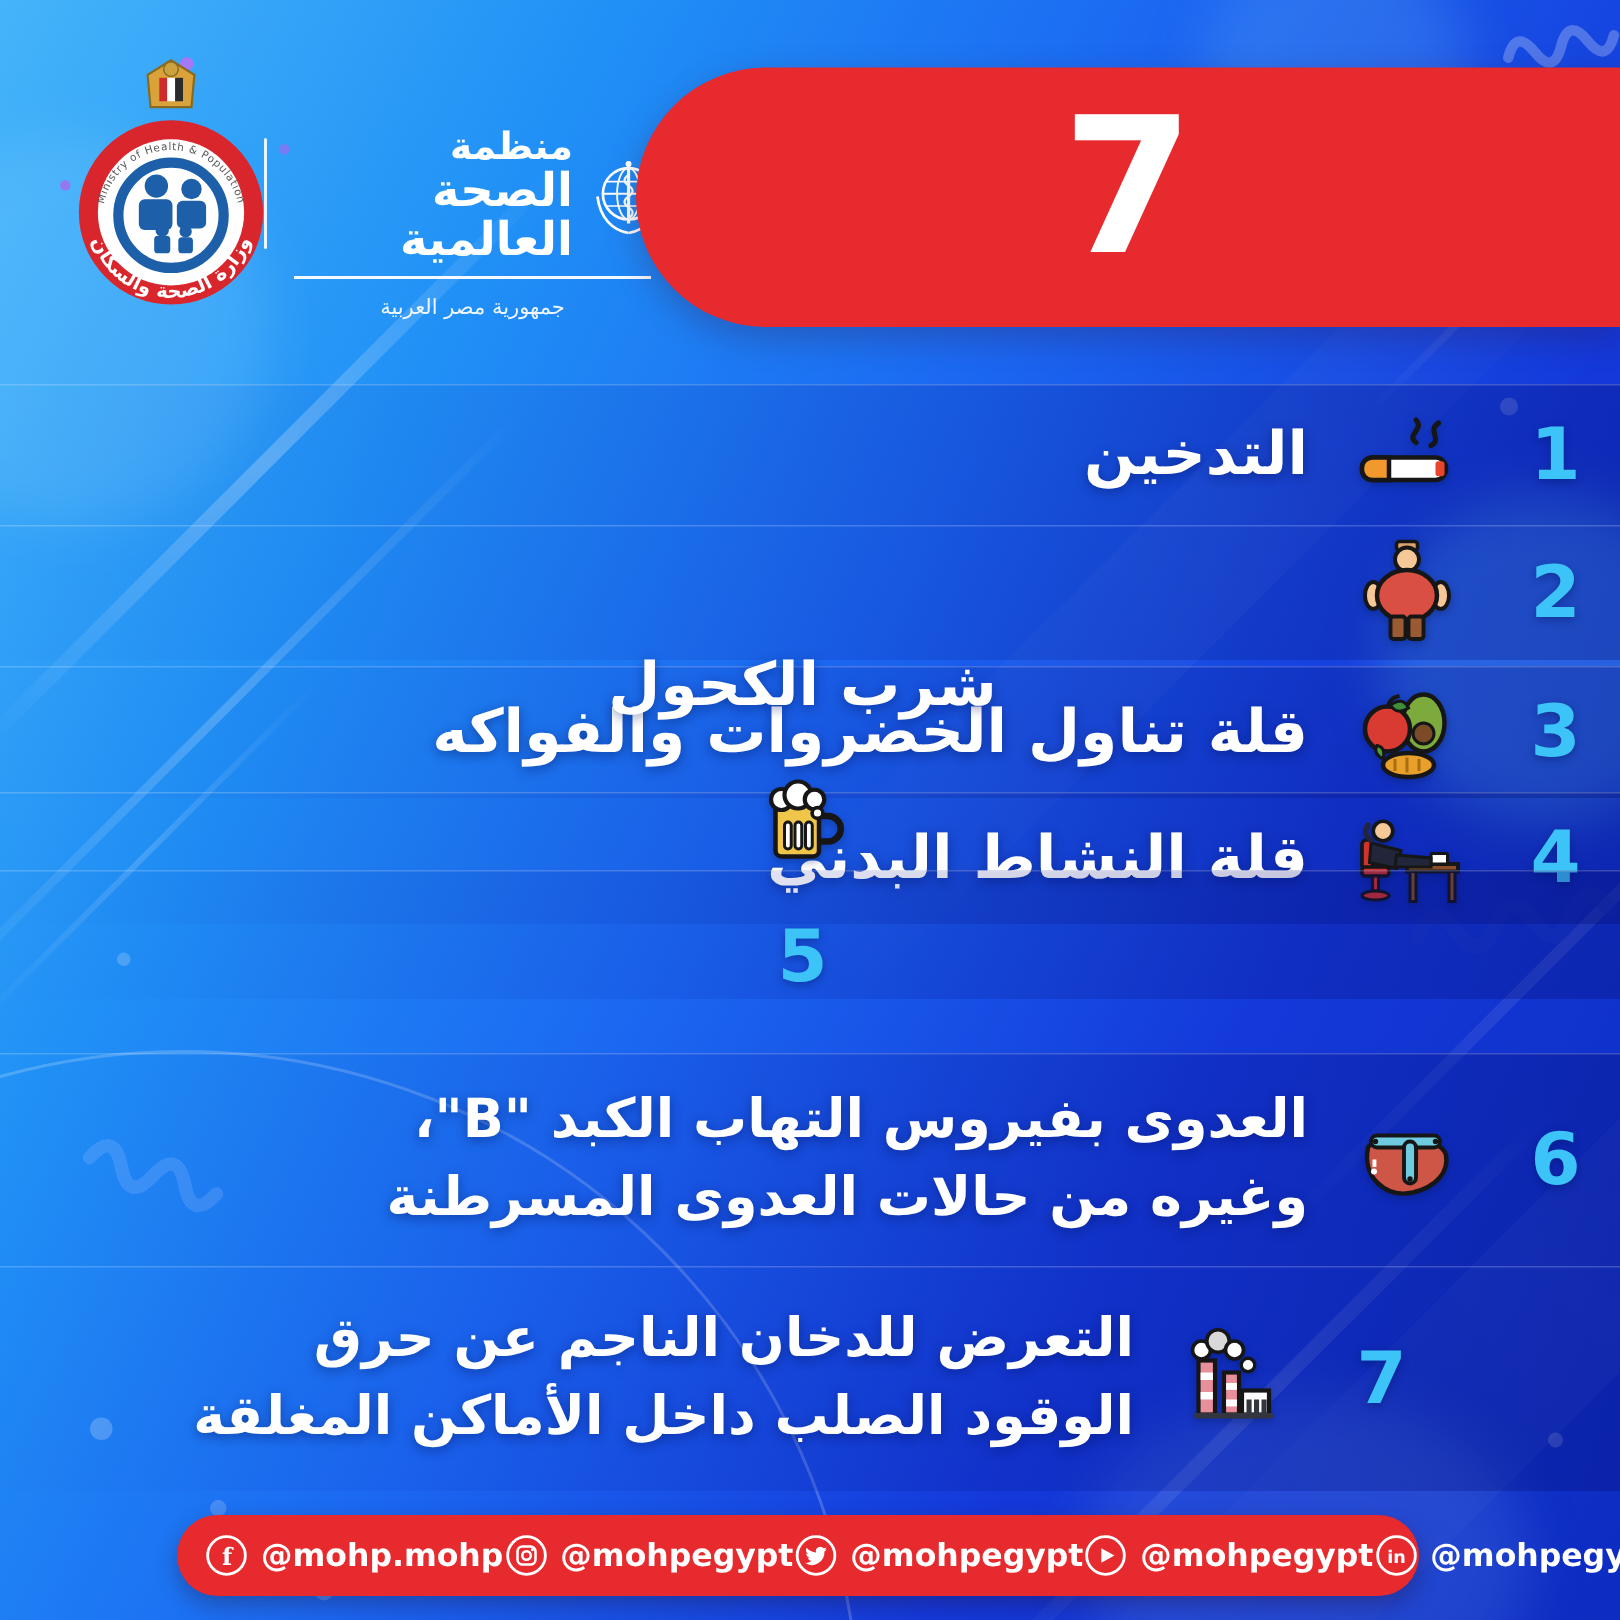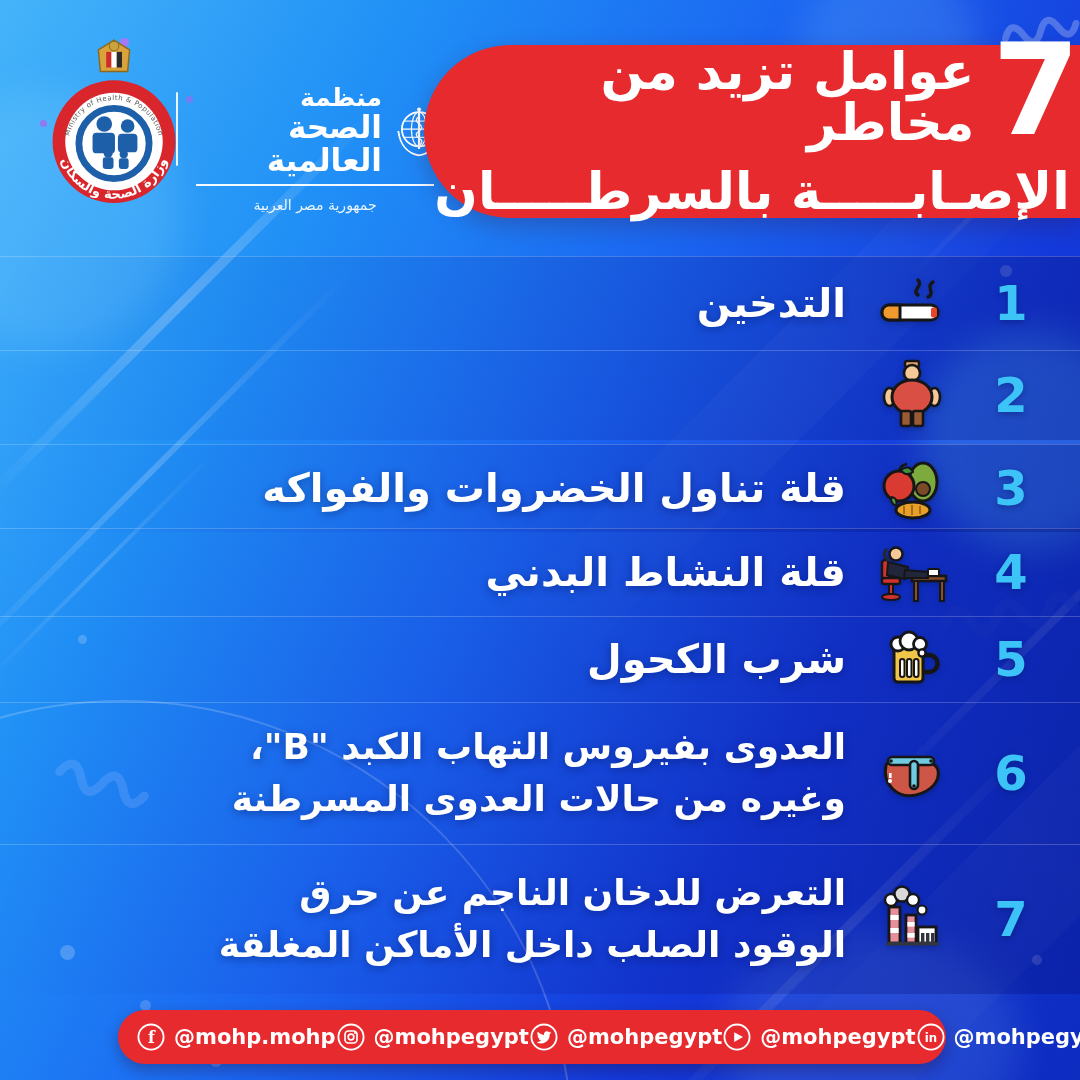--- a/index.html
+++ b/index.html
@@ -24,36 +24,36 @@
   .who-underline{margin-top:6px;height:2px;background:rgba(255,255,255,.95);width:238px;}
   .who-sub{margin-top:11px;font-size:14px;letter-spacing:2px;text-align:center;direction:rtl;color:rgba(255,255,255,.92);width:238px;}
   .banner{position:absolute;right:0;top:45px;width:656px;height:173px;background:#e62a2e;
     border-radius:88px 0 0 88px;display:flex;flex-direction:column;justify-content:center;align-items:center;
     color:#fff;box-shadow:0 8px 22px rgba(60,10,40,.25);}
   .banner-l1{direction:rtl;display:flex;align-items:center;gap:18px;font-size:51px;font-weight:bold;line-height:1;}
   .big7{font-size:126px;font-weight:bold;line-height:.72;position:relative;top:-6px;}
   .banner-l2{direction:rtl;font-size:51px;font-weight:bold;line-height:1;margin-top:18px;}
   
   .row{position:absolute;left:0;width:1080px;display:flex;align-items:center;justify-content:flex-end;
-    gap:26px;padding-right:36px;box-sizing:border-box;
+    gap:26px;padding-right:10px;box-sizing:border-box;
     background:linear-gradient(100deg,rgba(16,40,190,0) 0%,rgba(10,20,150,.10) 40%,rgba(4,10,110,.30) 100%);
     box-shadow:inset 0 1px 0 rgba(255,255,255,.20);}
   .row .label{color:#fff;font-weight:bold;font-size:40px;direction:rtl;text-align:right;line-height:1.45;
     text-shadow:0 2px 8px rgba(3,20,90,.45);}
   .row .num{color:#3cc3f7;font-weight:bold;font-size:48px;width:66px;text-align:center;flex:none;
     text-shadow:0 2px 6px rgba(0,20,90,.4);}
   .row .icon{width:80px;flex:none;display:flex;justify-content:center;align-items:center;
     filter:drop-shadow(0 2px 3px rgba(0,20,80,.35));}
   .r1{top:256px;height:94px;}
   .r2{top:350px;height:90px;}
   .r3{top:444px;height:88px;}
   .r4{top:528px;height:88px;}
-  .r5{top:616px;height:86px;}
+  .r5{top:580px;height:86px;flex-direction:column;}
   .r6{top:702px;height:142px;}
-  .r7{top:844px;height:150px;}
+  .r7{top:844px;height:150px;justify-content:center;}
   .r6 .label{font-size:36px;max-width:620px;}
   .r7 .label{font-size:36px;max-width:640px;}
   
   .footer{position:absolute;left:118px;top:1010px;width:828px;height:54px;border-radius:27px;background:#e62a2e;
     display:flex;align-items:center;justify-content:space-evenly;padding:0 18px;box-sizing:border-box;
     box-shadow:0 6px 14px rgba(40,8,30,.3);}
   .social{display:flex;align-items:center;gap:8px;color:#fff;font-weight:bold;font-size:21px;cursor:pointer;}
   .social svg{display:block;}
 </style>
 </head>
@@ -152,23 +152,21 @@
         <div class="who-l2">الصحة العالمية</div>
       </div>
     </div>
     <div class="who-underline"></div>
     <div class="who-sub">جمهورية مصر العربية</div>
   </div>
 
   <div class="banner">
     <div class="banner-l1">
       <span class="big7">7</span>
-      <span>عوامل تزيد من مخاطر</span>
-    </div>
-    <div class="banner-l2">الإصـابـــــة بالسرطـــــان</div>
+    </div>
   </div>
 
   <div class="row r1">
     <span class="label">التدخين</span>
     <span class="icon">
       <svg width="76" height="72" viewBox="0 0 72 72">
         <path d="M42,28 c-7,-5 6,-9 0,-15" fill="none" stroke="#161616" stroke-width="3.4" stroke-linecap="round"></path>
         <path d="M52,30 c8,-4 -3,-10 5,-15" fill="none" stroke="#161616" stroke-width="3.4" stroke-linecap="round"></path>
         <rect x="6" y="38" width="56" height="15" rx="7" fill="#ffffff" stroke="#161616" stroke-width="3"></rect>
         <path d="M13,38 h11 v15 h-11 a7,7 0 0 1 -7,-7.5 a7,7 0 0 1 7,-7.5 z" fill="#f2992e" stroke="#161616" stroke-width="3"></path>

